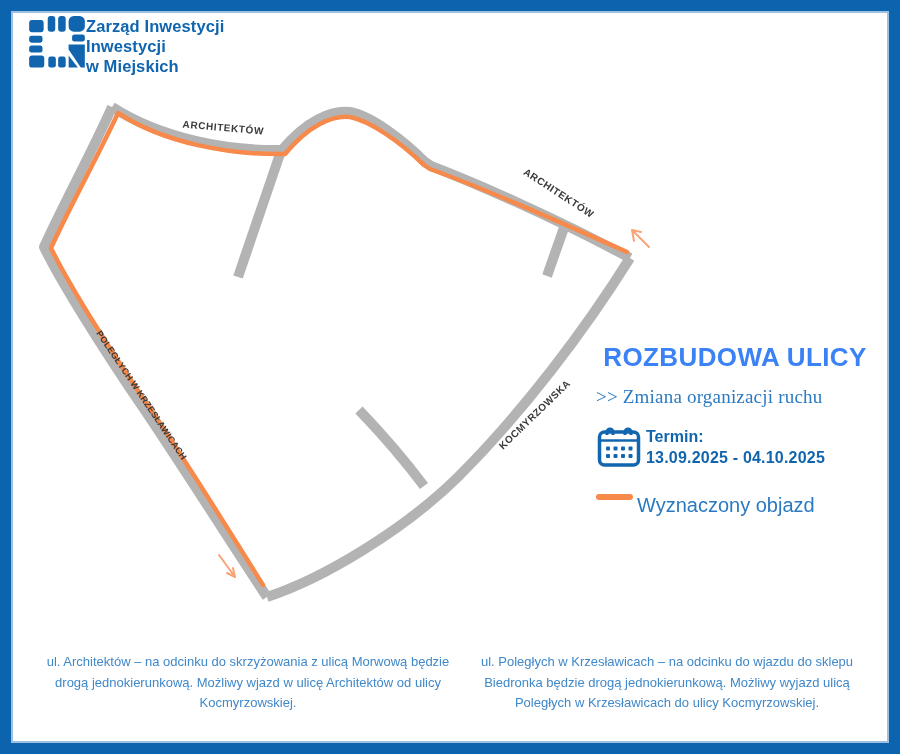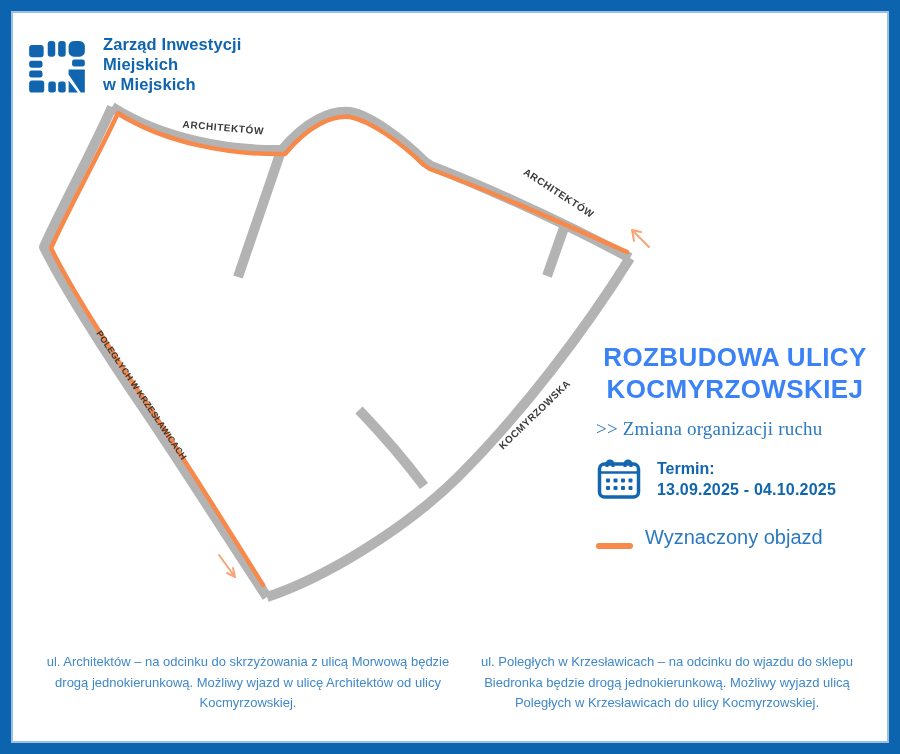--- a/index.html
+++ b/index.html
@@ -19,22 +19,22 @@
     z-index: 30;
   }
   .frame-inner-line {
     position: absolute; inset: 11px;
     border: 2px solid #9dc0e2;
     pointer-events: none;
     z-index: 29;
   }
   
   .logo {
-    position: absolute; left: 28px; top: 32px;
-    display: flex; gap: 17px; align-items: flex-end;
+    position: absolute; left: 28px; top: 14px;
+    display: flex; align-items: flex-start;
     z-index: 5;
   }
   .logo-text {
     font-size: 16.5px; font-weight: bold; color: #1065ae;
     line-height: 1.22; padding-top: 2px; letter-spacing: .1px;
   }
   
   .map-svg { position: absolute; left: 0; top: 0; z-index: 1; }
   .street-label {
     font-family: "Liberation Sans", sans-serif;
@@ -46,27 +46,27 @@
     z-index: 5;
   }
   .info-title {
     text-align: center; color: #3b82f6; font-weight: bold;
     font-size: 26px; line-height: 1.24; letter-spacing: .4px;
   }
   .info-subtitle {
     margin-top: 13px; font-size: 19px; color: #2b7ac1; letter-spacing: .2px; font-family: Liberation Serif, serif;
   }
   .termin-row {
-    margin-top: 17px; display: flex; gap: 15px; align-items: center;
+    margin-top: 17px; display: flex; gap: 4px; align-items: center;
   }
   .termin-text { color: #1065ae; }
   .termin-label { font-weight: bold; font-size: 16px; }
   .termin-dates { font-weight: bold; font-size: 16px; margin-top: 3px; letter-spacing: .2px; }
   .legend-row {
-    margin-top: 25px; display: flex; gap: 12px; align-items: flex-end;
+    margin-top: 25px; display: flex; gap: 4px; align-items: flex-start;
   }
   .legend-dash {
     width: 37px; height: 6px; border-radius: 3px; background: #f7894a;
     flex: 0 0 auto;
   }
   .legend-label { font-size: 20px; color: #2b7ac1; }
   
   .footnote {
     position: absolute; top: 652px;
     font-size: 13px; line-height: 1.58; color: #3f88c9;
@@ -116,29 +116,28 @@
         <rect x="2" y="71" width="26" height="21" rx="5"></rect>
         <rect x="35" y="73" width="13" height="19" rx="4"></rect>
         <rect x="52" y="73" width="13" height="19" rx="4"></rect>
         <rect x="76" y="35" width="22" height="12" rx="4"></rect>
         <path d="M70,52 L98,52 L98,92 L91,92 L70,61 Z"></path>
         <path d="M70,71 L86,92 L70,92 Z"></path>
       </g>
     </svg>
     <div class="logo-text">
       <div>Zarząd Inwestycji</div>
-      <div>Miejskich</div>
+      <div>Inwestycji</div>
       <div>w Miejskich</div>
     </div>
   </div>
 
   <div class="info-panel">
     <div class="info-title">
       <div>ROZBUDOWA ULICY</div>
-      <div>KOCMYRZOWSKIEJ</div>
     </div>
     <div class="info-subtitle">&gt;&gt; Zmiana organizacji ruchu</div>
 
     <div class="termin-row">
       <svg width="46" height="44" viewBox="0 0 46 44">
         <g stroke="#1166af" fill="none">
           <rect x="3.5" y="7" width="39" height="33" rx="5" stroke-width="3.5"></rect>
           <path d="M3.5,15.5 H42.5" stroke-width="2.5"></path>
           <path d="M11,10 V7 a3,3 0 0 1 6,0 V10" stroke-width="3"></path>
           <path d="M29,10 V7 a3,3 0 0 1 6,0 V10" stroke-width="3"></path>

